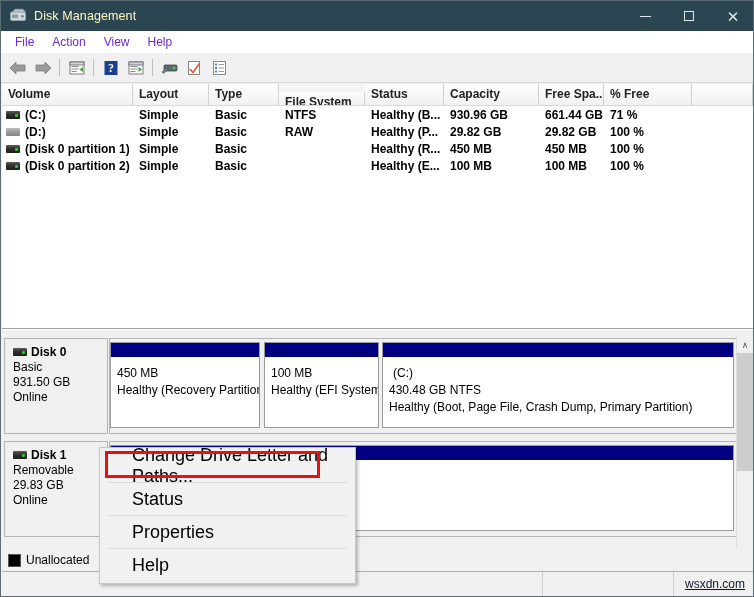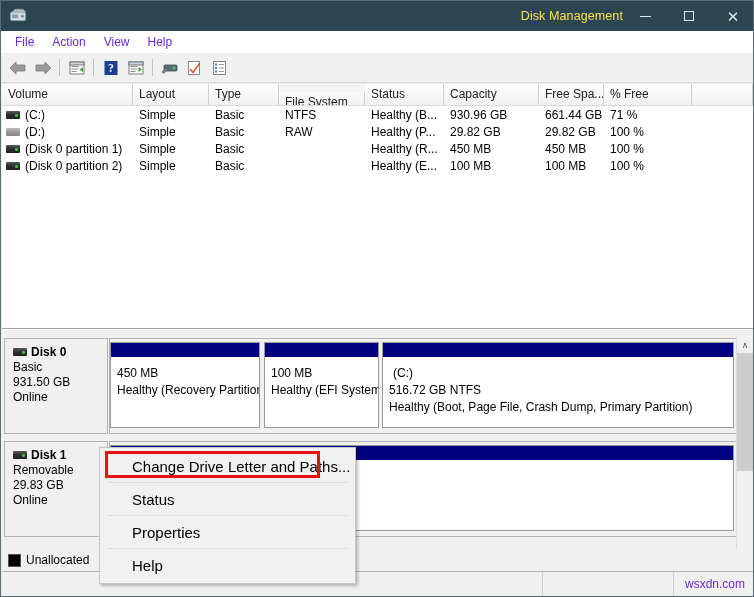--- a/index.html
+++ b/index.html
@@ -25,25 +25,24 @@
     width: 754px; height: 30px;
     background: #2b4650;
     display: flex; align-items: center;
   }
   .title-icon {
     width: 18px; height: 18px;
     margin-left: 8px; margin-right: 7px;
     position: relative; flex: 0 0 auto;
   }
   .title-text {
-    color: #fde047;
+    color: #fef9c3;
     font-size: 12.5px;
     letter-spacing: 0.1px;
     flex: 1 1 auto;
-    text-align: right;
   }
   .winbtns { display: flex; height: 30px; }
   .winbtn {
     width: 44px; height: 30px;
     display: flex; align-items: center; justify-content: center;
     color: #e8eef0; font-size: 13px;
     position: relative;
   }
   .winbtn .min-glyph {
     display: block; width: 11px; height: 1px; background: #dfe7ea;
@@ -88,20 +87,21 @@
     width: 1px; height: 17px; background: #c0c0c0; margin: 0 4px;
   }
 
   
   .listview {
     position: absolute; left: 1px; top: 83px;
     width: 751px; height: 245px;
     background: #ffffff;
     box-sizing: border-box;
     border-bottom: 1px solid #a0a0a0;
+    font-weight: bold;
   }
   .lv-header {
     display: flex; height: 21px;
     background: #f4f4f4;
     border-bottom: 1px solid #d9d9d9;
   }
   .lv-th {
     font-size: 12px; color: #222;
     padding: 3px 0 0 6px;
     box-sizing: border-box;
@@ -242,38 +242,38 @@
   .statusbar {
     position: absolute; left: 1px; top: 570px;
     width: 751px; height: 25px;
     background: #f0f0f0;
     border-top: 1px solid #b0b0b0;
     display: flex; align-items: center;
   }
   .sb-cell { height: 25px; border-right: 1px solid #cfcfcf; }
   .watermark {
     position: absolute; right: 8px; top: 5px;
-    font-size: 12px; color: #6d28d9;
+    font-size: 12px; color: #0f172a; text-decoration: underline;
   }
 
   
   .ctxmenu {
     position: absolute; left: 98px; top: 446px;
     width: 255px;
     background: #f1f1f1;
     border: 1px solid #c6c6c6;
     box-shadow: 2px 2px 3px rgba(0,0,0,0.25);
     z-index: 40;
     padding: 2px 0;
   }
   .ctx-item {
     height: 32px;
     display: flex; align-items: center;
     padding-left: 32px;
-    font-size: 15px; color: #000;
+    font-size: 18px; color: #000;
   }
   .ctx-sep {
     height: 1px; background: #dcdcdc; margin: 0 8px;
   }
   .ctx-highlight {
     position: absolute; left: 104px; top: 450px;
     width: 215px; height: 27px;
     border: 3px solid #e81010;
     box-sizing: border-box;
     z-index: 50;
@@ -475,21 +475,21 @@
               <div class="part-bar" style="background: rgb(0, 0, 128);"></div>
               <div class="part-body">
                 <div>100 MB</div>
                 <div>Healthy (EFI System</div>
               </div>
             </div>
             <div class="partition" style="left: 272px; width: 352px; height: 86px;">
               <div class="part-bar" style="background: rgb(0, 0, 128);"></div>
               <div class="part-body">
                 <div style="padding-left: 4px;">(C:)</div>
-                <div>516.72 GB NTFS</div>
+                <div>430.48 GB NTFS</div>
                 <div>Healthy (Boot, Page File, Crash Dump, Primary Partition)</div>
               </div>
             </div>
           </div>
         </div>
         <div class="disk-row" style="top: 103px; height: 100px; padding-left: 16px;">
           <div class="disk-info" style="height: 96px;">
             <div class="disk-title">
               <span class="drive-ico green"></span>
               <span>Disk 1</span>

